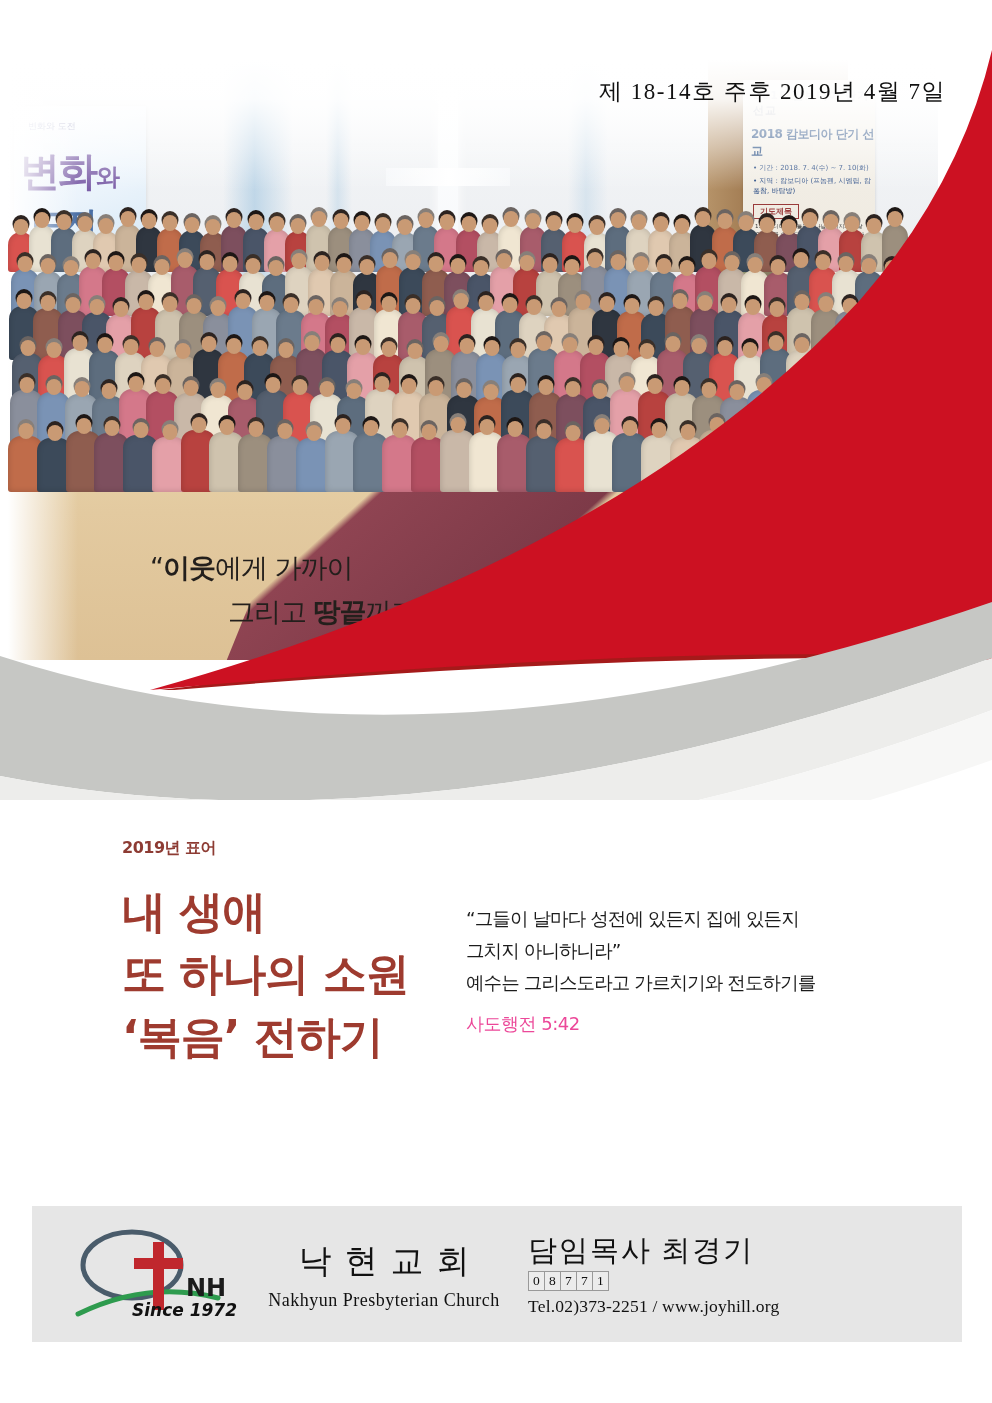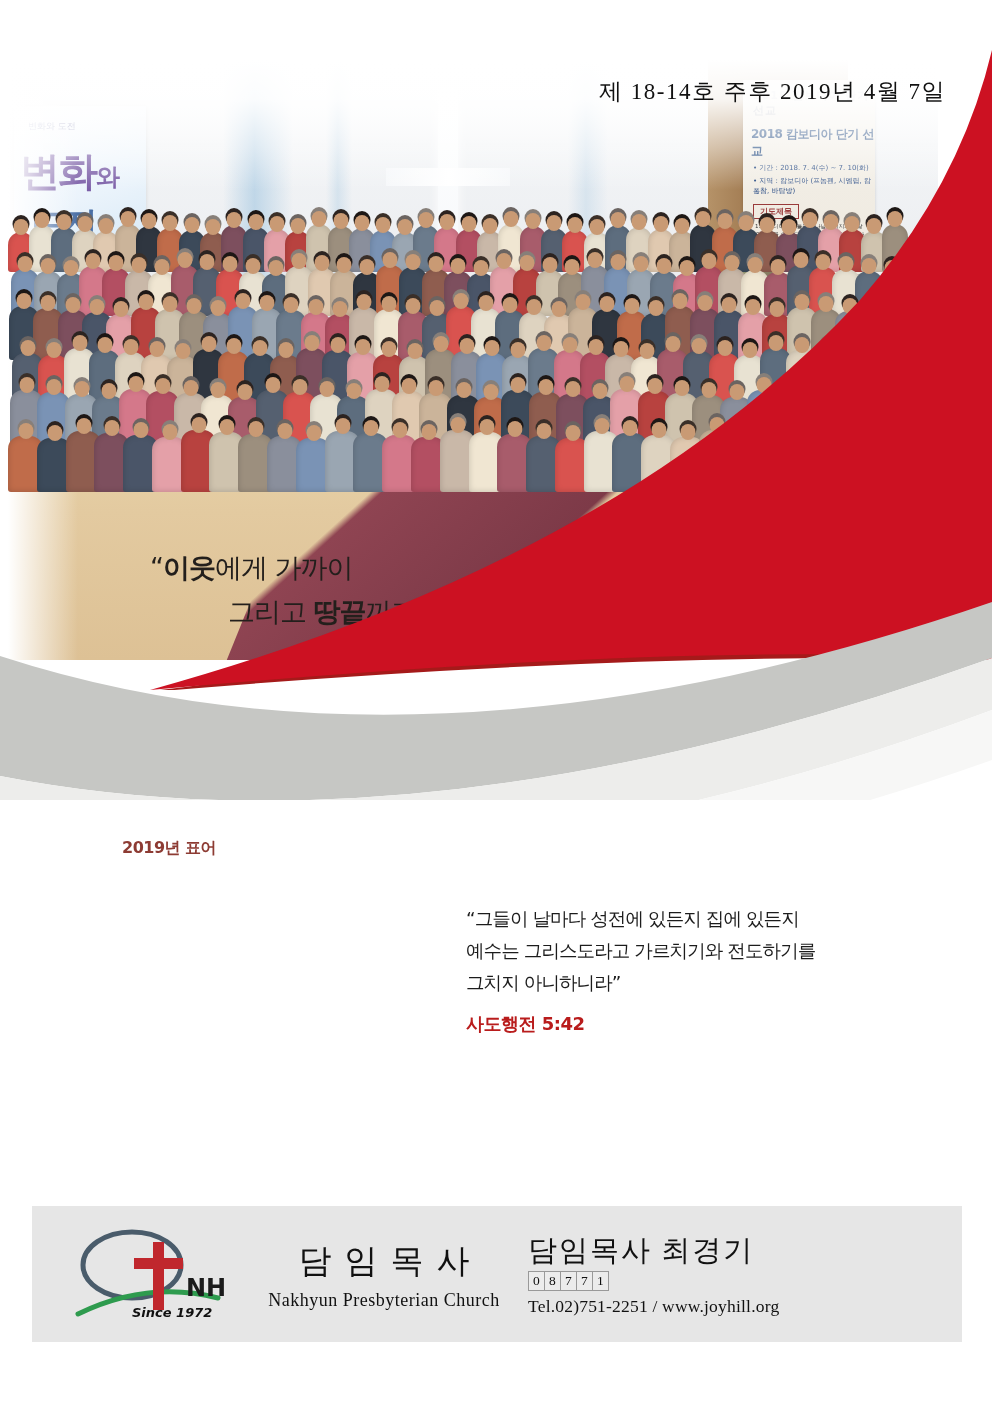--- a/index.html
+++ b/index.html
@@ -364,23 +364,22 @@
     font-family: "DejaVu Sans", sans-serif;
     font-size: 18.5px;
     color: #1c1c1c;
     line-height: 1.72;
     letter-spacing: -.9px;
   }
   .verse-ref {
     margin-top: 14px;
     font-family: "DejaVu Sans", sans-serif;
     font-size: 18px;
-    color: #b91c1c;
+    color: #ec4899;
     letter-spacing: -.5px;
-    font-weight: bold;
   }
 
   
   .footer {
     position: absolute;
     left: 32px;
     top: 1206px;
     width: 930px;
     height: 136px;
     background: #e6e6e6;
@@ -396,21 +395,21 @@
     height: 112px;
     margin-left: 26px;
     position: relative;
     flex: none;
   }
   .logo-since {
     position: absolute;
     left: 74px;
     bottom: 10px;
     font-family: "DejaVu Sans", sans-serif;
-    font-size: 13px;
+    font-size: 17px;
     font-weight: bold;
     font-style: italic;
     color: #111;
   }
   .church-names {
     margin-left: 12px;
     flex: none;
     width: 252px;
     text-align: center;
     color: #111;
@@ -781,60 +780,65 @@
       <path d="M 0 96 Q 430 236 992 42 L 992 98 Q 430 300 0 216 Z" fill="#C6C7C4"></path>
       <path d="M 0 216 Q 430 300 992 98 L 992 150 Q 430 360 0 250 Z" fill="#EDEDEB"></path>
       <path d="M 0 250 Q 430 360 992 150 L 992 200 Q 430 400 0 276 Z" fill="#F7F7F6"></path>
     </svg>
 
     <div class="bulletin-date">제 18-14호 주후 2019년 4월 7일</div>
   </div>
 
   <div class="motto-block">
     <div class="motto-label">2019년 표어</div>
+    <div class="motto-lines">
+      <div>내 생애</div>
+      <div>또 하나의 소원</div>
+      <div>‘복음’ 전하기</div>
+    </div>
   </div>
 
   <div class="verse-block">
     <div class="verse-text">
       <div>“그들이 날마다 성전에 있든지 집에 있든지</div>
+      <div>그치지 아니하니라”</div>
       <div>예수는 그리스도라고 가르치기와 전도하기를</div>
-      <div>그치지 아니하니라”</div>
     </div>
     <div class="verse-ref">사도행전 5:42</div>
   </div>
 
   <div class="footer">
     <div class="footer-inner">
 
       <div class="logo-box">
         <svg viewBox="0 0 188 112" width="188" height="112">
           <ellipse cx="74" cy="47" rx="49" ry="33" fill="none" stroke="#4A5C6B" stroke-width="5"></ellipse>
           <path d="M 20 96 Q 90 62 160 80" fill="none" stroke="#2E9B4E" stroke-width="5" stroke-linecap="round"></path>
           <rect x="95" y="24" width="11" height="68" fill="#C0272D"></rect>
           <rect x="76" y="40" width="49" height="11" fill="#C0272D"></rect>
           <text x="128" y="78" font-family="DejaVu Sans, sans-serif" font-size="24" font-weight="bold" fill="#1b1b1b">NH</text>
         </svg>
         <div class="logo-since">Since 1972</div>
       </div>
 
       <div class="church-names">
-        <div class="cn-name">담임목사</div>
+        <div class="cn-name">낙현교회</div>
         <div class="cn-eng">Nakhyun Presbyterian Church</div>
       </div>
 
       <div class="contact">
         <div class="ct-pastor">담임목사 최경기</div>
         <div class="ct-addr">
           <span class="zip" id="zipbox">
               <span>0</span>
               <span>8</span>
               <span>7</span>
               <span>7</span>
               <span>1</span>
             </span>
         </div>
-        <div class="ct-tel">Tel.02)751-2251 / www.joyhill.org</div>
+        <div class="ct-tel">Tel.02)373-2251 / www.joyhill.org</div>
       </div>
 
     </div>
   </div>
 
 </div>
 
 </body></html>

